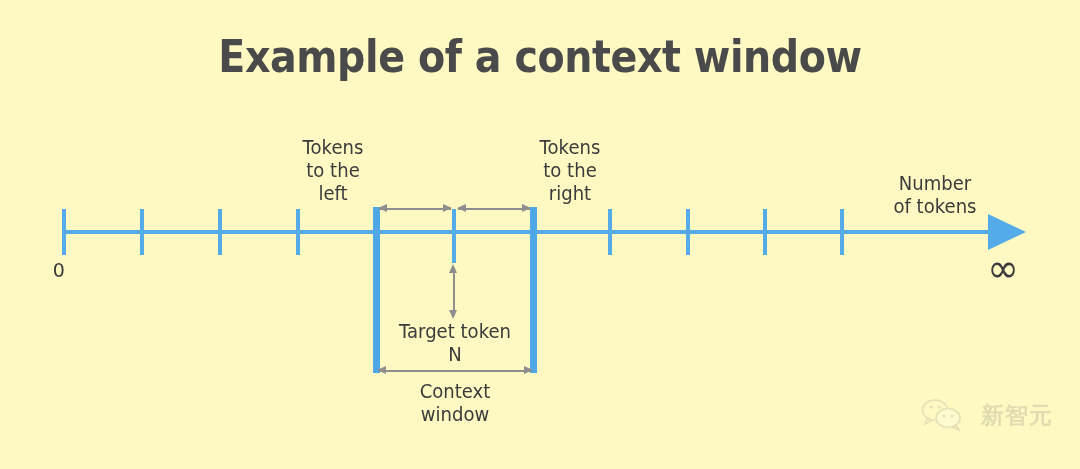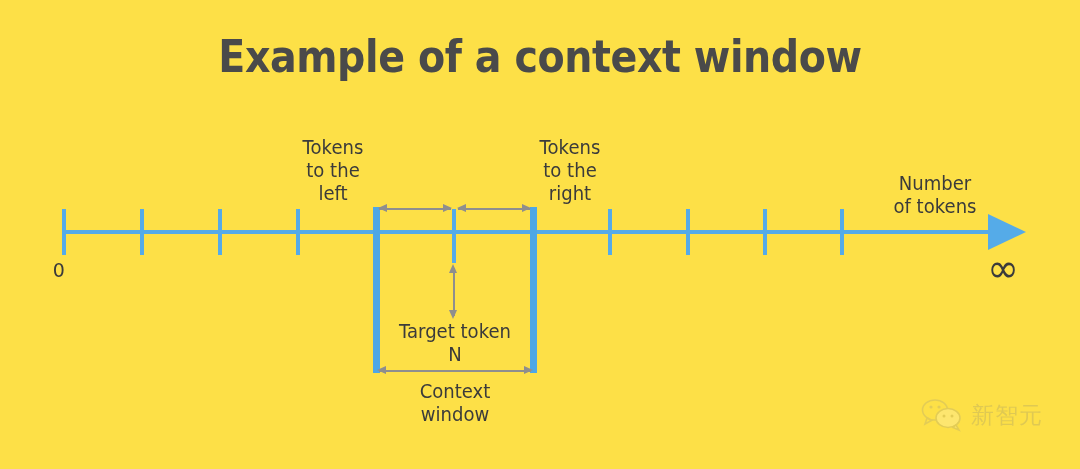--- a/index.html
+++ b/index.html
@@ -7,21 +7,21 @@
     padding: 0;
     background: #ffffff;
   }
   body {
     font-family: "DejaVu Sans", "Liberation Sans", sans-serif;
   }
   #canvas {
     position: relative;
     width: 1080px;
     height: 469px;
-    background: #fde047;
+    background: #fef9c3;
     overflow: hidden;
   }
 
   
   .title {
     position: absolute;
     left: 0;
     top: 30px;
     width: 1080px;
     text-align: center;
@@ -172,22 +172,23 @@
     left: 920px;
     top: 398px;
     display: flex;
     align-items: center;
     opacity: 0.22;
   }
   .wm-text {
     font-family: "DejaVu Sans", "Liberation Sans", sans-serif;
     font-size: 23px;
     color: #7a7a7a;
-    margin-left: 5px;
+    margin-left: 15px;
     letter-spacing: 1px;
+    font-weight: bold;
   }
 </style>
 </head>
 <body>
 
 <div id="canvas">
 
   <div class="title">Example of a context window</div>
 
   <div class="axis-line"></div>

